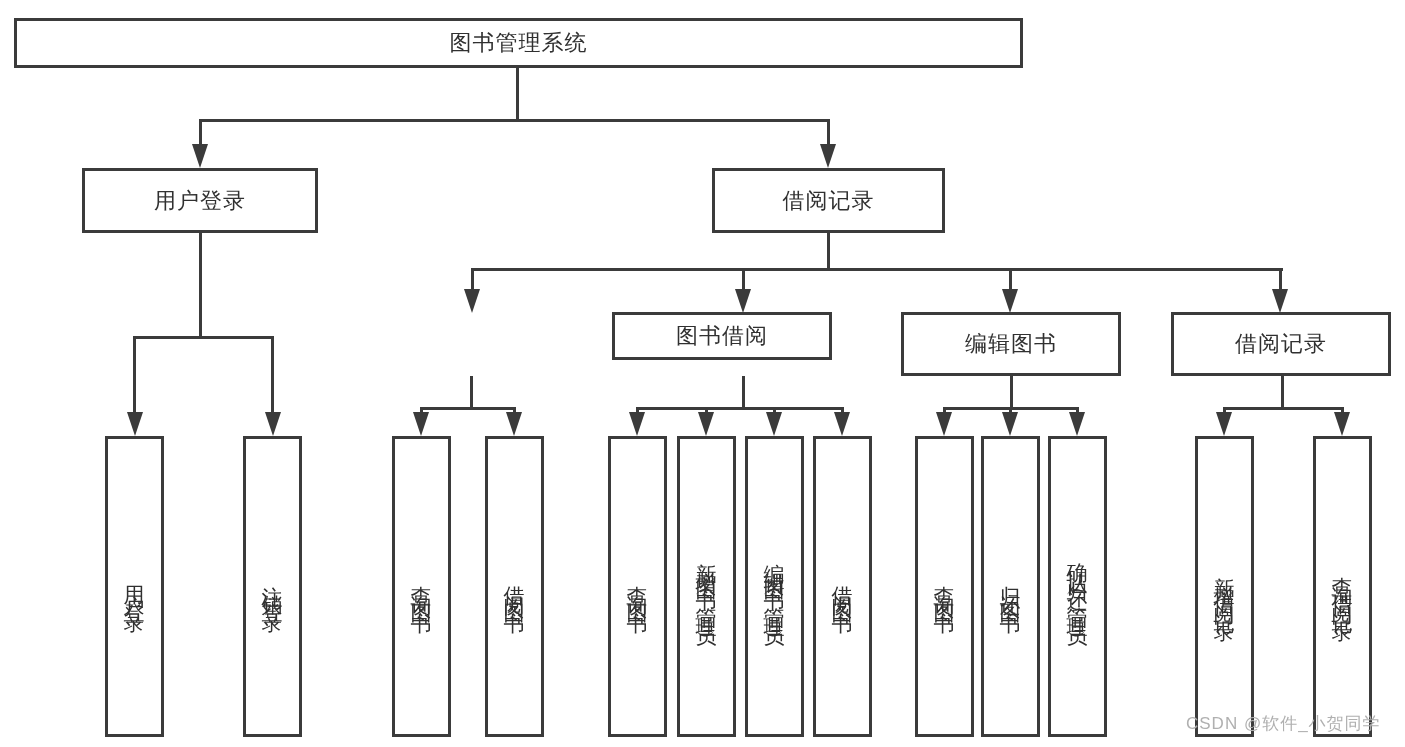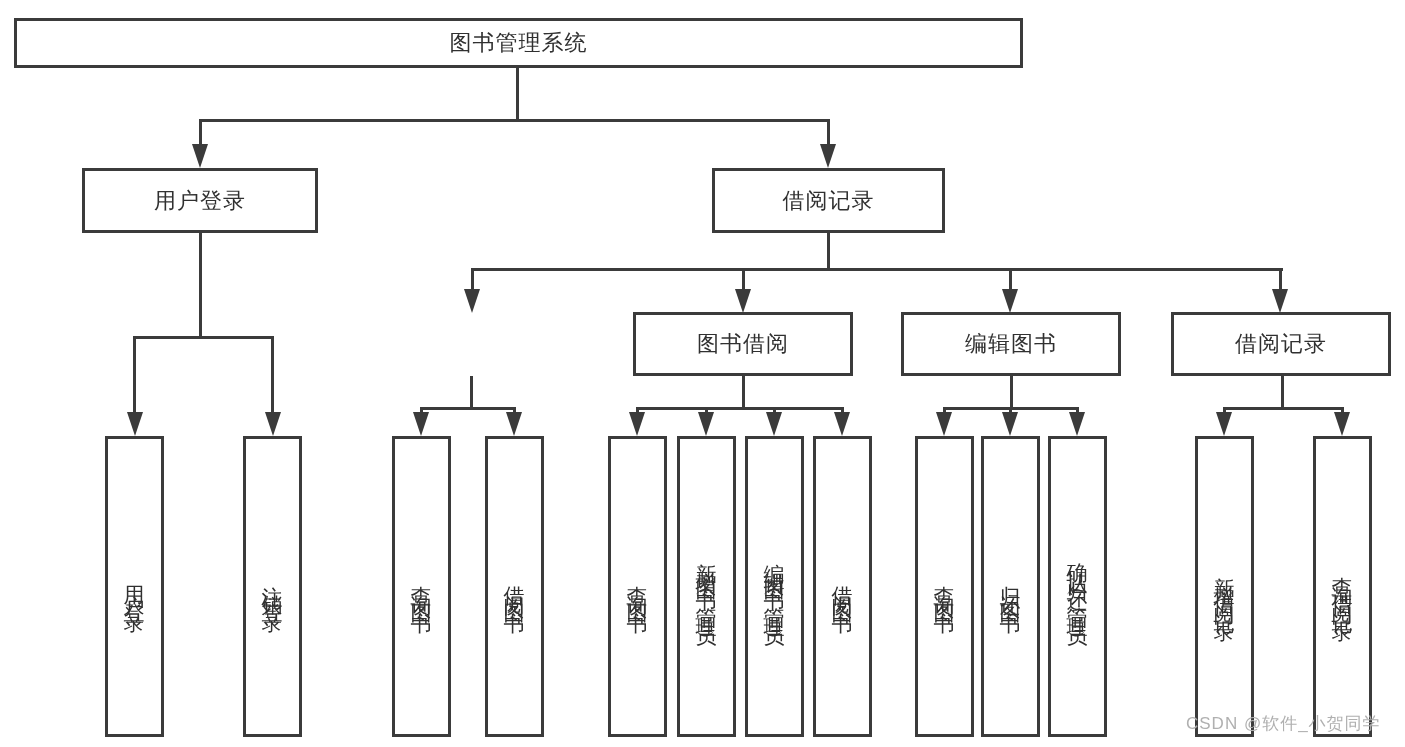--- a/index.html
+++ b/index.html
@@ -96,21 +96,21 @@
   <div class="hline" style="left:471px; top:268px; width:812px"></div>
   <div class="vline" style="left:471px; top:268px; height:22px"></div>
   <div class="arrow" style="left:464px; top:289px"></div>
   <div class="vline" style="left:742px; top:268px; height:22px"></div>
   <div class="arrow" style="left:735px; top:289px"></div>
   <div class="vline" style="left:1009px; top:268px; height:22px"></div>
   <div class="arrow" style="left:1002px; top:289px"></div>
   <div class="vline" style="left:1279px; top:268px; height:22px"></div>
   <div class="arrow" style="left:1272px; top:289px"></div>
 
-  <div class="box" style="left:633px; top:312px; width:220px; height:64px">
+  <div class="box" style="left:612px; top:312px; width:220px; height:48px">
     <span>图书借阅</span>
   </div>
   <div class="box" style="left:901px; top:312px; width:220px; height:64px">
     <span>编辑图书</span>
   </div>
   <div class="box" style="left:1171px; top:312px; width:220px; height:64px">
     <span>借阅记录</span>
   </div>
 
   <div class="vline" style="left:470px; top:376px; height:32px"></div>

